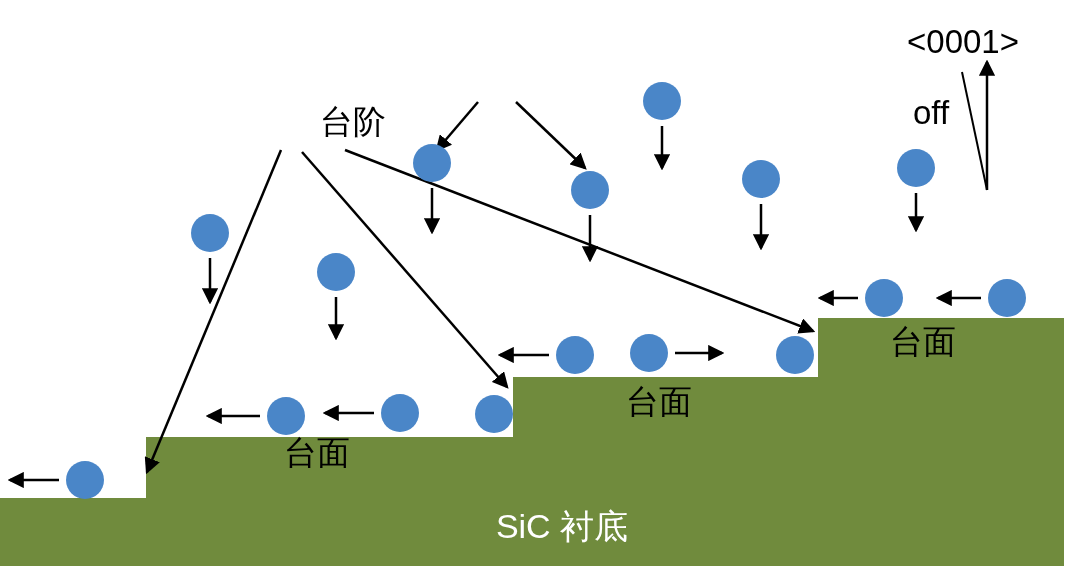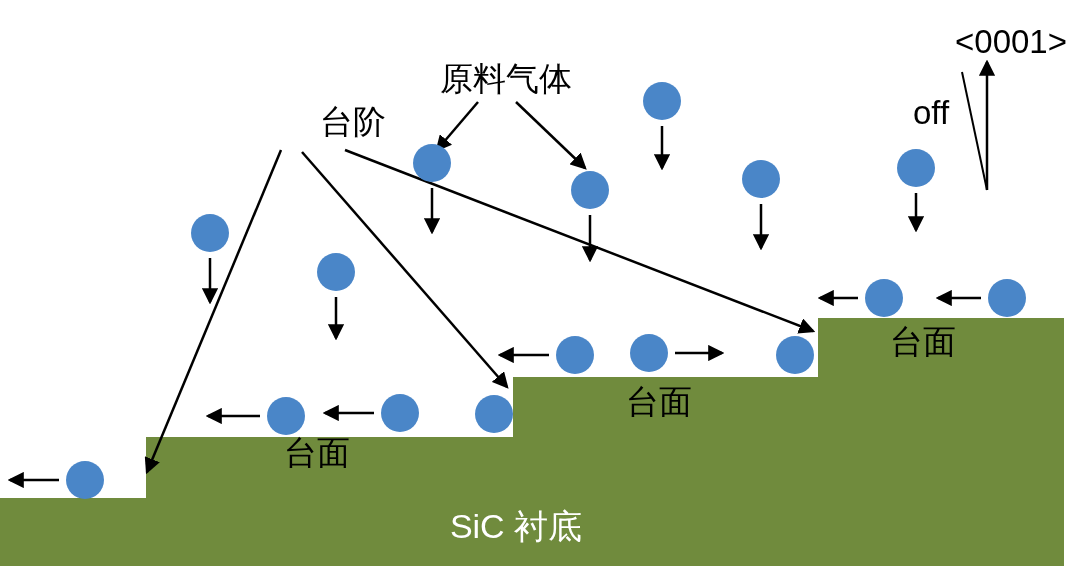--- a/index.html
+++ b/index.html
@@ -68,29 +68,28 @@
       <line x1="675" y1="353" x2="722" y2="353" stroke="#000000" stroke-width="2.5" marker-end="url(#arrowhead)"></line>
       <circle cx="795" cy="355" r="19" fill="#4a86c8"></circle>
       <circle cx="884" cy="298" r="19" fill="#4a86c8"></circle>
       <line x1="858" y1="298" x2="820" y2="298" stroke="#000000" stroke-width="2.5" marker-end="url(#arrowhead)"></line>
       <circle cx="1007" cy="298" r="19" fill="#4a86c8"></circle>
       <line x1="981" y1="298" x2="938" y2="298" stroke="#000000" stroke-width="2.5" marker-end="url(#arrowhead)"></line>
       <line x1="987" y1="190" x2="987" y2="62" stroke="#000000" stroke-width="2.5" marker-end="url(#arrowhead)"></line>
       <line x1="987" y1="190" x2="962" y2="72" stroke="#000000" stroke-width="2"></line>
     </svg>
 
-  <div class="label" style="left:506px; top:79px;">原料气体</div>
 
   <div class="label" style="left:305px; top:122px;margin-left:48px;">台阶</div>
 
-  <div class="label" style="left:963px; top:42px;margin-left:48px;">&lt;0001&gt;</div>
+  <div class="label" style="left:963px; top:42px;">&lt;0001&gt;</div>
 
   <div class="label" style="left:931px; top:113px;">off</div>
 
   <div class="label" style="left:317px; top:453px;">台面</div>
 
   <div class="label" style="left:659px; top:402px;">台面</div>
 
   <div class="label" style="left:923px; top:342px;">台面</div>
 
-  <div class="label big white" id="substrate-label" style="left: 516px; top: 527px; color: rgb(255, 255, 255);">SiC 衬底</div>
+  <div class="label big white" id="substrate-label" style="left: 562px; top: 527px; color: rgb(255, 255, 255);">SiC 衬底</div>
 
 </div>
 
 </body></html>

